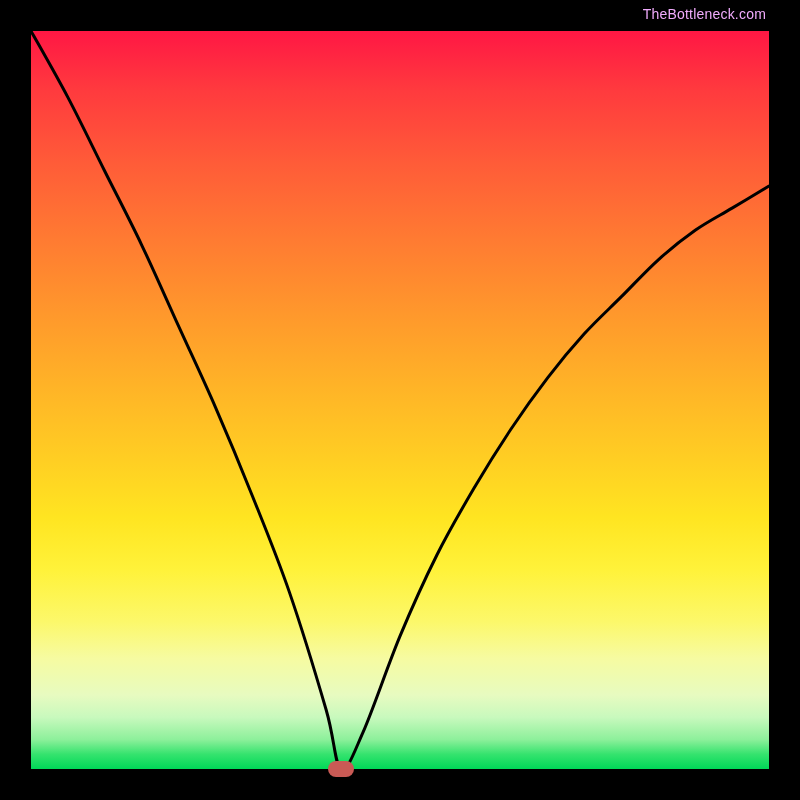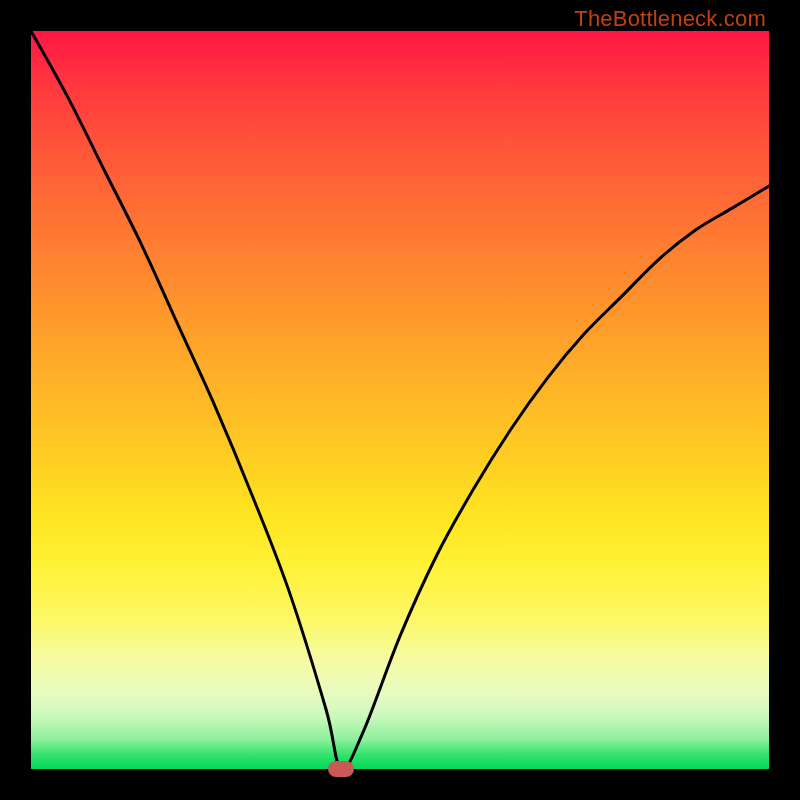--- a/index.html
+++ b/index.html
@@ -40,22 +40,22 @@
       #c8f9bd 93%,
       #8df09b 96%,
       #35e36e 98%,
       #00d858 100%
     );
   }
   .watermark {
     position: absolute;
     top: 6px;
     right: 34px;
-    color: #c2410c;
-    font-size: 22px;
+    color: #f0abfc;
+    font-size: 14px;
     letter-spacing: 0.2px;
     font-weight: 400;
   }
   svg.curve {
     position: absolute;
     left: 0;
     top: 0;
     width: 738px;
     height: 738px;
     overflow: visible;

